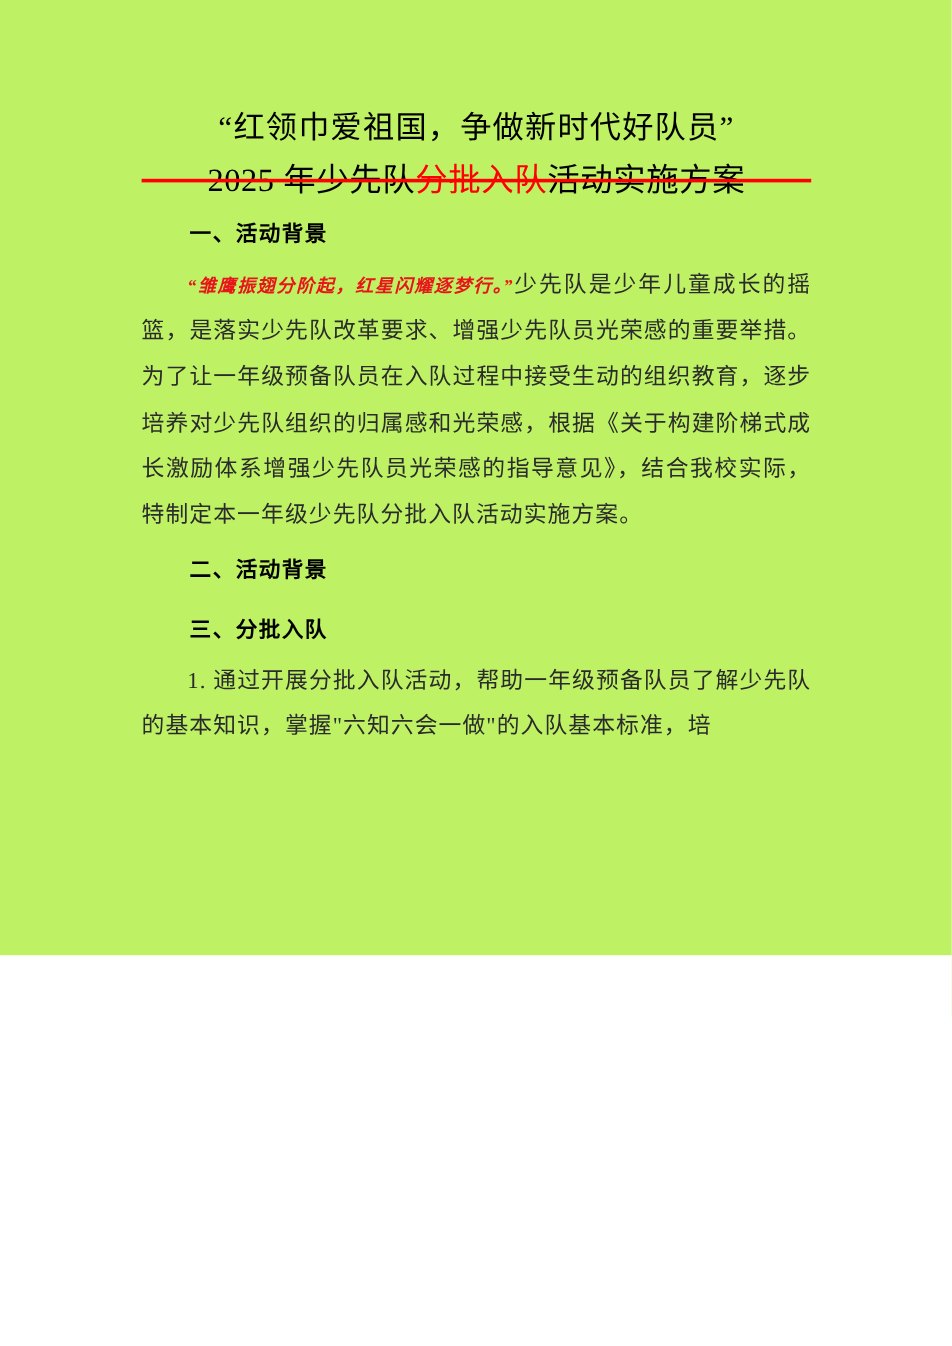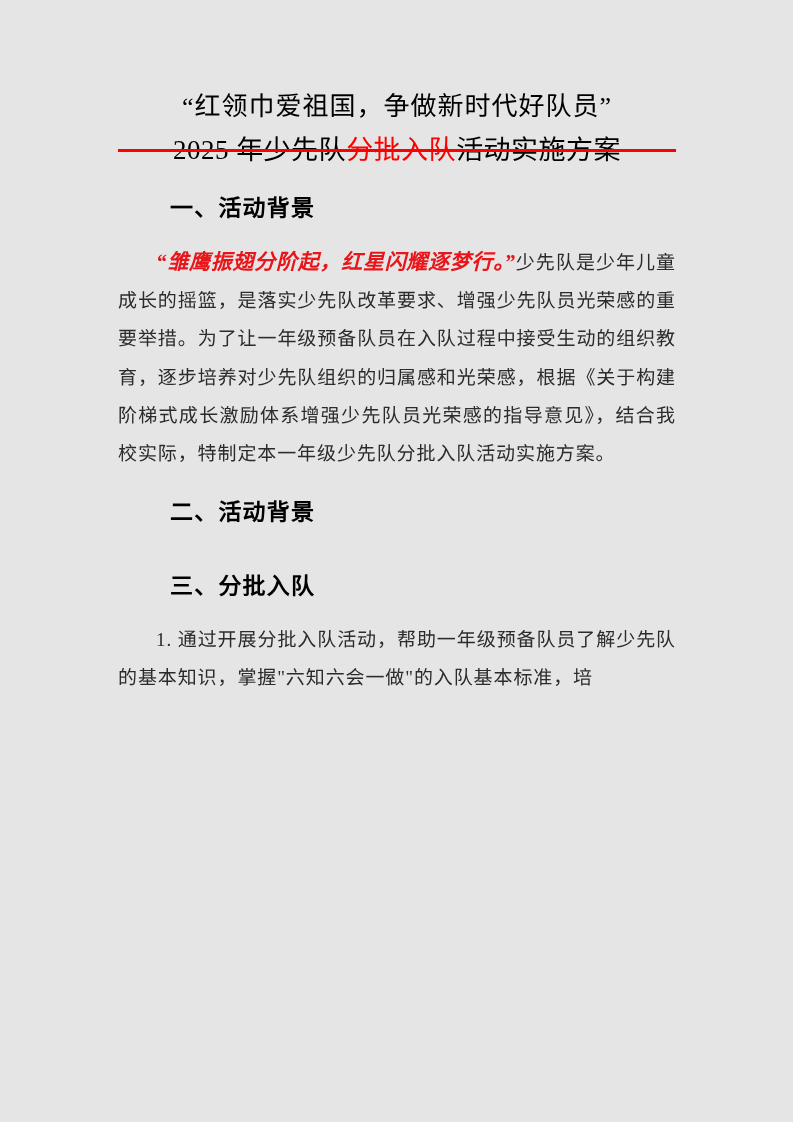--- a/index.html
+++ b/index.html
@@ -16,22 +16,22 @@
     font-family: "Liberation Serif", "DejaVu Serif", serif;
     color: #1a1a1a;
     -webkit-font-smoothing: antialiased;
   }
 
   .page {
     position: absolute;
     left: 0;
     top: 0;
     width: 793px;
-    height: 1122px;
-    background: #e5e5e5;
+    height: 796px;
+    background: #bef264;
     box-sizing: border-box;
     padding: 0;
   }
 
   .content {
     position: absolute;
     left: 118px;
     top: 86px;
     width: 558px;
   }
@@ -73,47 +73,47 @@
     pointer-events: none;
   }
   .red-seg {
     color: #ff0000;
   }
 
   
   .section-heading {
     font-family: "DejaVu Sans", "Liberation Sans", sans-serif;
     font-weight: bold;
-    font-size: 23px;
+    font-size: 18px;
     line-height: 38px;
     color: #000000;
     text-indent: 36px;
     letter-spacing: 1.2px;
-    margin: 16px;
+    margin: 4px;
     padding: 0;
   }
 
   
   .body-para {
     font-family: "Liberation Serif", "DejaVu Serif", serif;
     font-size: 19px;
     line-height: 38.2px;
     color: #2b2b2b;
     text-indent: 38px;
     text-align: justify;
     text-justify: inter-ideograph;
     letter-spacing: 0.9px;
     margin: 0;
     padding: 0;
   }
   .quote-red {
     color: #e8161a;
     font-style: italic;
     font-weight: 600;
-    font-size: 21px;
+    font-size: 15px;
     letter-spacing: 0.6px;
   }
 
   .spacer-2 { height: 2px; }
   .spacer-4 { height: 4px; }
 </style>
 </head>
 <body>
 
 <div class="page">

